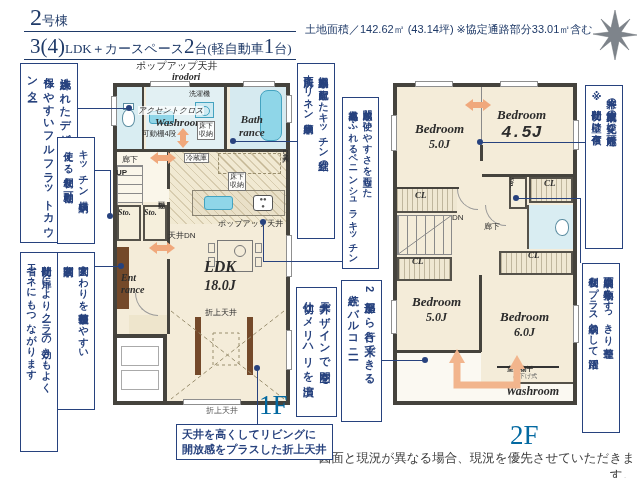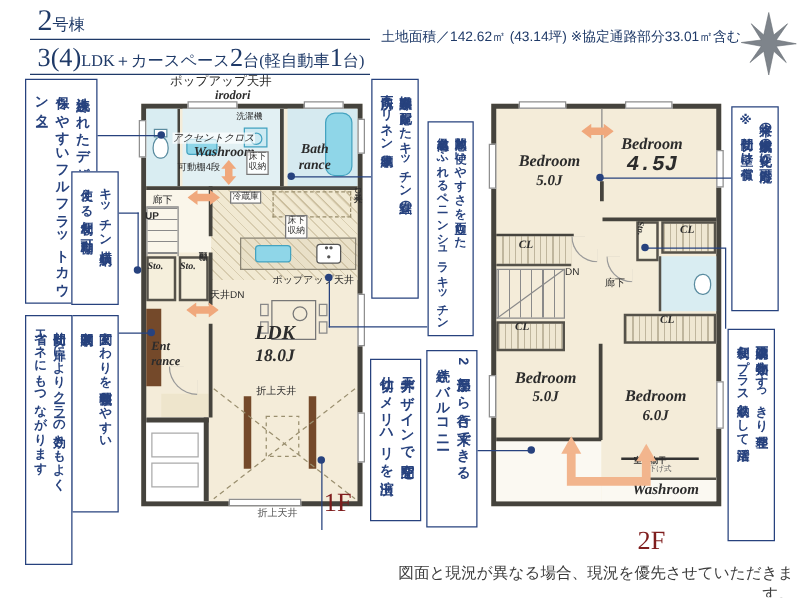--- a/index.html
+++ b/index.html
@@ -30,21 +30,21 @@
        line-height:1.2;text-align:center;white-space:pre-line;padding:0 1px;color:#333;z-index:12;}
   .vtxt{writing-mode:vertical-rl;}
   .navline{position:absolute;background:#27427e;z-index:25;}
   .dot{position:absolute;width:6px;height:6px;border-radius:50%;background:#27427e;z-index:26;}
   .cyan{background:#8fd6e8;border:1px solid #44a3c0;border-radius:3px;}
   .arc{position:absolute;border:1px solid #999;border-top:none;border-right:none;
        border-radius:0 0 0 100%;z-index:10;}
   .stairsH{background:repeating-linear-gradient(180deg,#8a8a8a 0 1px,transparent 1px 9px);}
   .stairsV{background:repeating-linear-gradient(90deg,#8a8a8a 0 1px,transparent 1px 9px);}
   .brown{background:#74492a;}
-  .flr{position:absolute;font-family:"Liberation Serif","DejaVu Serif",serif;font-size:21px;color:#7f1d1d;z-index:12;}
+  .flr{position:absolute;font-family:"Liberation Serif","DejaVu Serif",serif;font-size:27px;color:#0369a1;z-index:12;}
   .disc{position:absolute;color:#3c3c3c;font-size:12.5px;z-index:12;}
   svg{position:absolute;z-index:18;}
 </style>
 </head>
 <body>
 
 <div class="page">
 
   <div class="hdr" style="left:30px;top:4px;">
     <span class="big">2</span><span class="med">号棟</span>
@@ -76,20 +76,22 @@
   <div class="vbox" style="left:296px;top:287px;height:118px;">天井デザインで空間を
 仕切りメリハリを演出</div>
   <div class="vbox" style="left:341px;top:280px;height:130px;">2部屋から行き来できる
 続きバルコニー</div>
 
   <div class="vbox" style="left:585px;top:85px;height:152px;font-size:10px;letter-spacing:0.2px;">将来の家族構成の変化に対応可能
 ※間仕切り壁は有償</div>
   <div class="vbox" style="left:582px;top:263px;height:158px;font-size:10px;letter-spacing:0.2px;">廊下収納は小物類をすっきり整理
 便利なプラス収納として活躍</div>
 
+  <div class="hbox" style="left:176px;top:424px;">天井を高くしてリビングに
+開放感をプラスした折上天井</div>
 
   <div class="plan" style="left:113px;top:83px;width:177px;height:322px;">
 
     <div class="r" style="left:0;top:0;width:27px;height:62px;background:#d9edf2;border-right:2px solid #45433d;">
       <div class="r" style="left:5px;top:22px;width:13px;height:18px;background:#fff;border:1px solid #5a8ca0;border-radius:50% 50% 45% 45%;"></div>
       <div class="r" style="left:6px;top:16px;width:11px;height:7px;background:#fff;border:1px solid #5a8ca0;"></div>
     </div>
     <div class="r" style="left:29px;top:0;width:81px;height:62px;background:#e2f0f3;border-right:3px solid #45433d;">
       <div class="r cyan" style="left:3px;top:24px;width:25px;height:13px;"></div>
       <div class="r" style="left:49px;top:15px;width:19px;height:16px;background:#cdeaf2;border:1px solid #44a3c0;">

